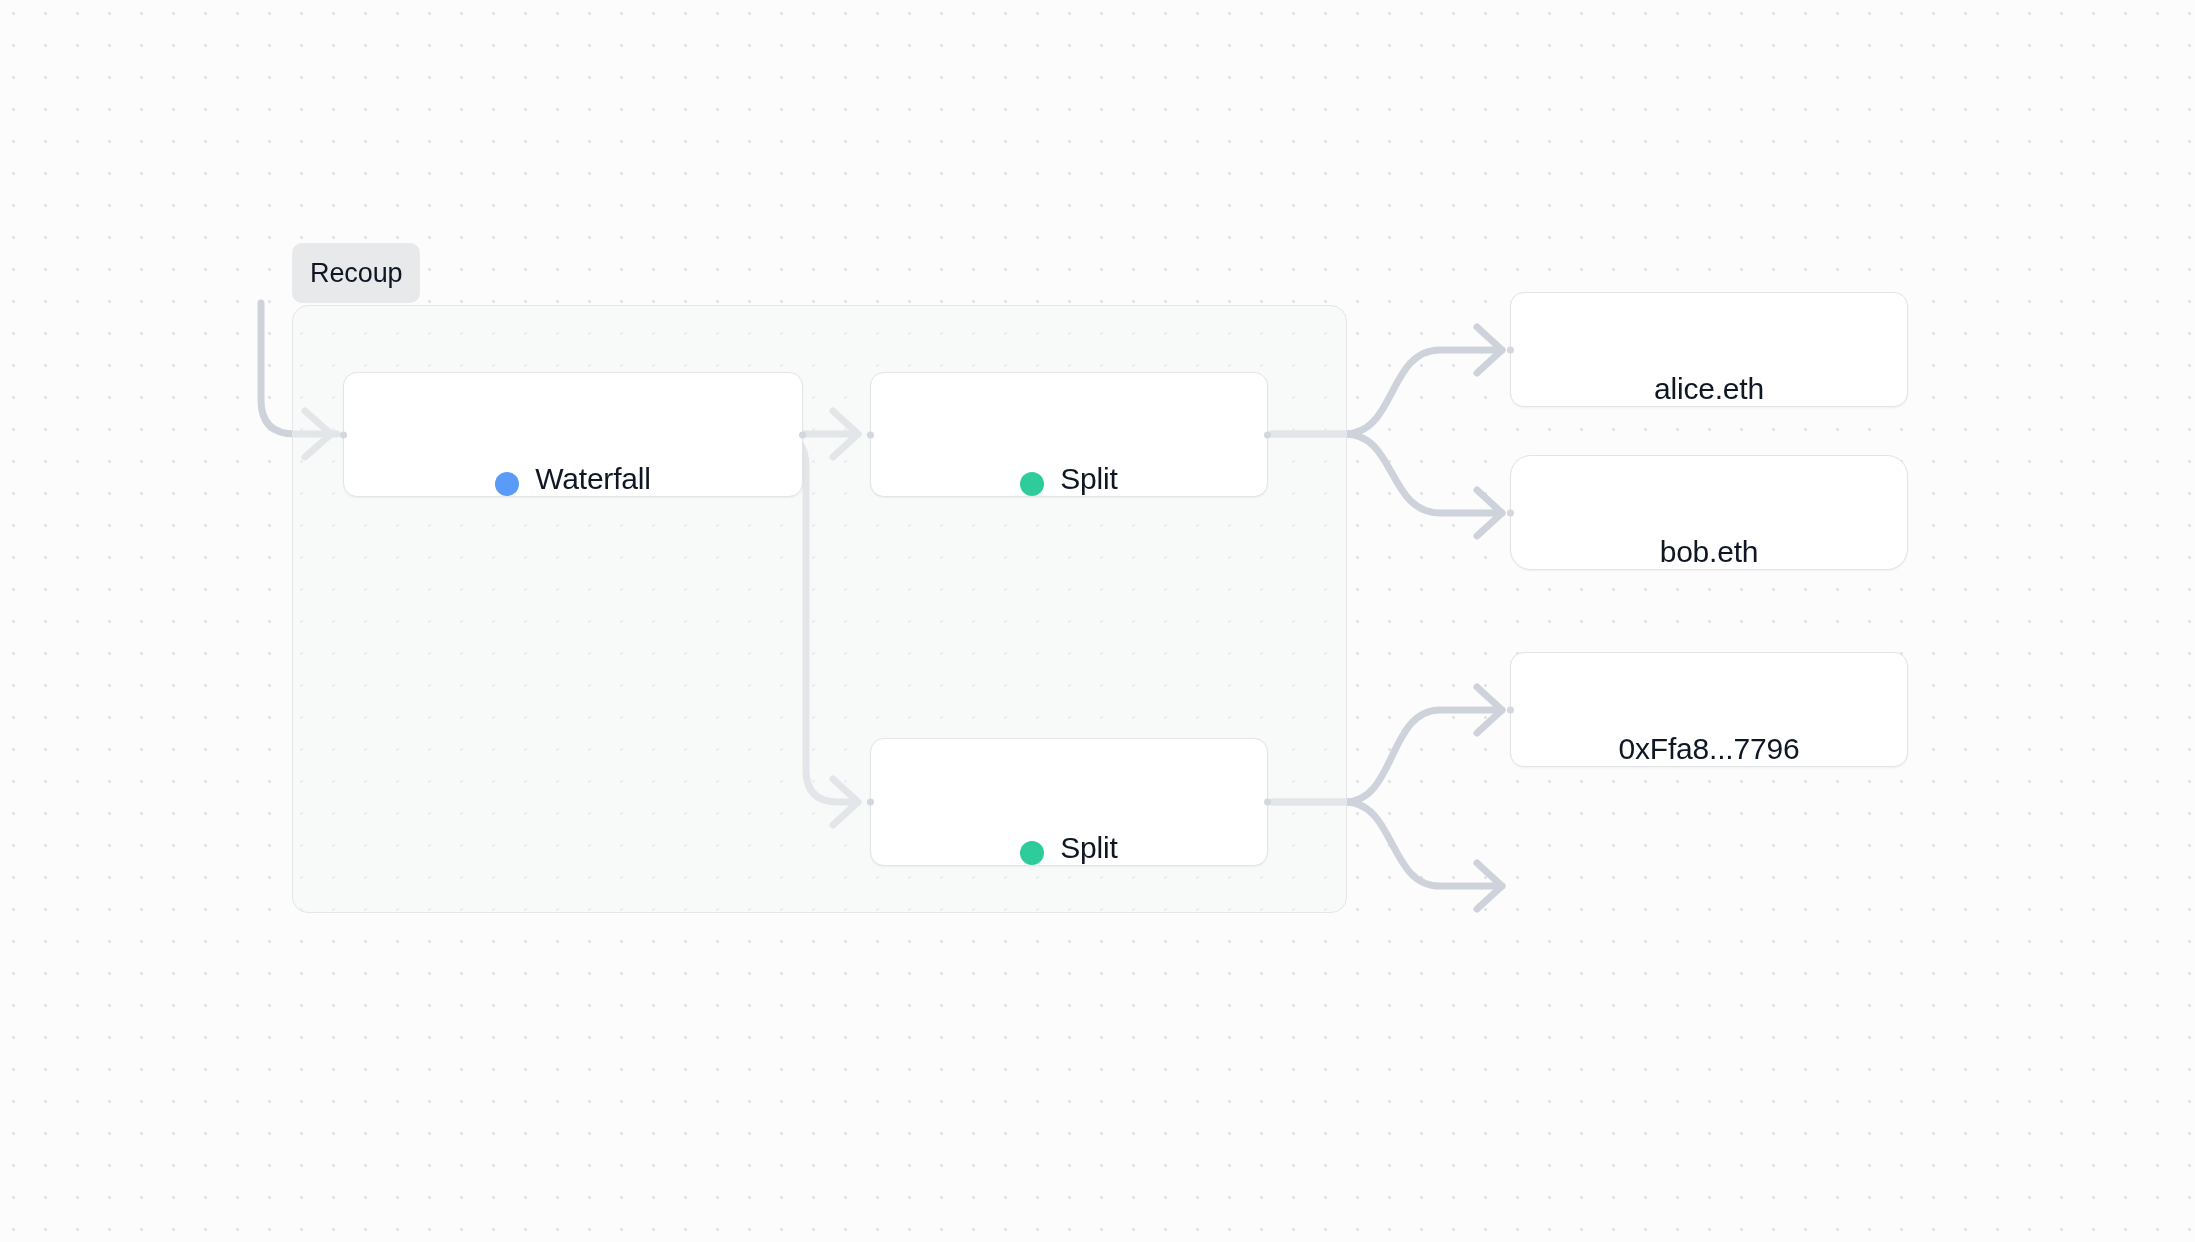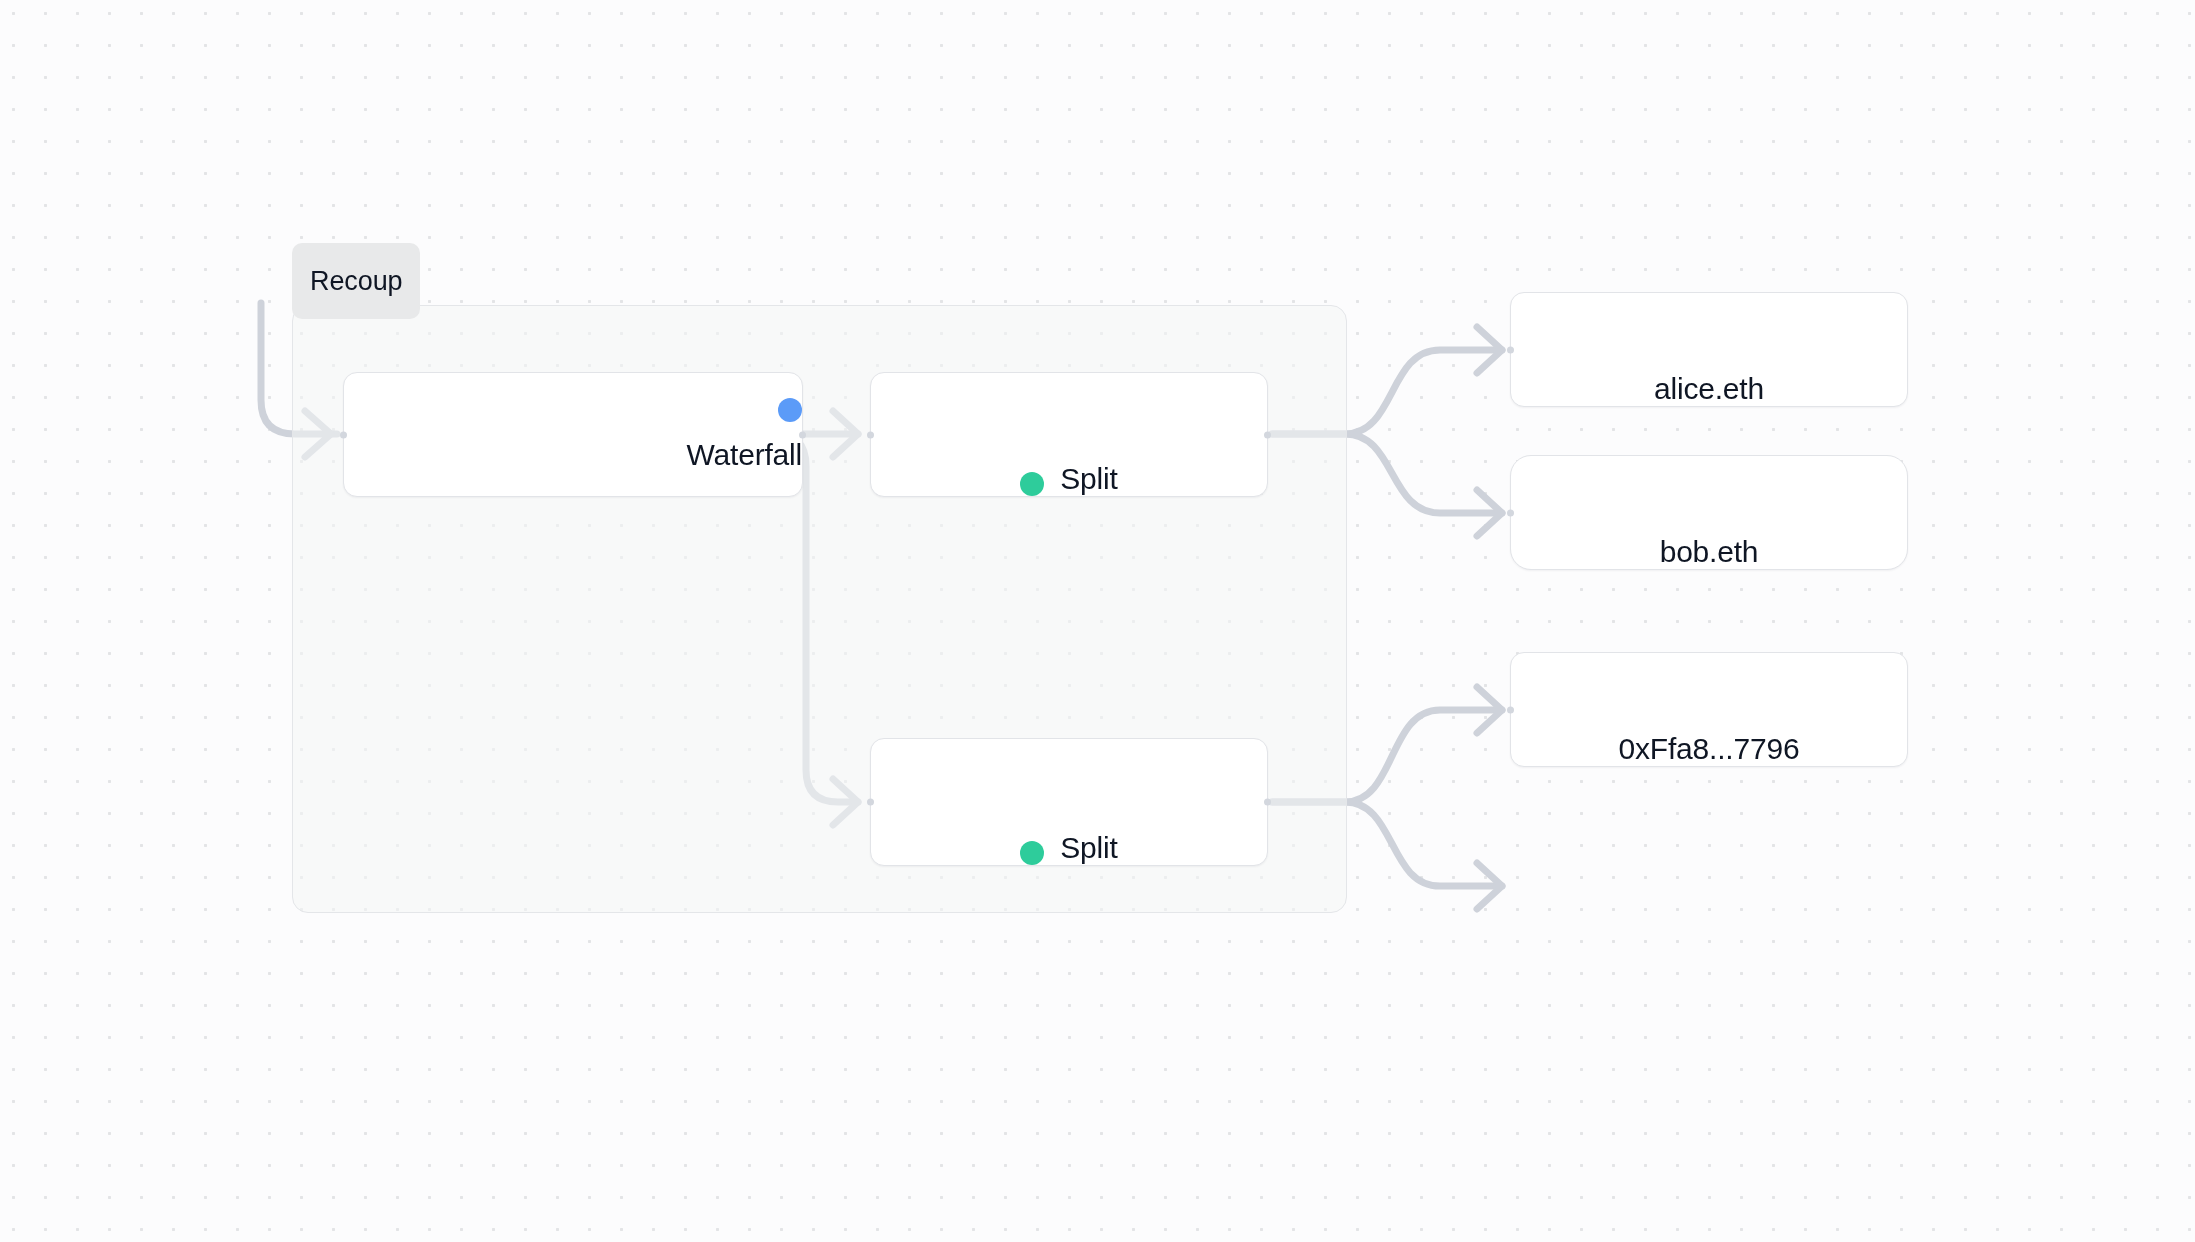--- a/index.html
+++ b/index.html
@@ -32,21 +32,21 @@
     background-color: rgba(244,245,246,0.55);
     box-sizing: border-box;
   }
 
   
   #group-label {
     position: absolute;
     left: 292px;
     top: 243px;
     height: 44px;
-    padding: 16px 18px;
+    padding: 8px 18px;
     display: flex;
     align-items: center;
     background: #e8e9ea;
     border-radius: 10px;
     font-size: 27px;
     color: #0f1624;
     letter-spacing: -0.1px;
     white-space: nowrap;
   }
 
@@ -70,21 +70,21 @@
     white-space: nowrap;
   }
   .node-dot {
     width: 24px;
     height: 24px;
     border-radius: 50%;
     flex: 0 0 auto;
   }
 
   
-  #node-waterfall { left: 343px;  top: 372px; width: 460px; height: 125px; flex-direction: column; }
+  #node-waterfall { left: 343px;  top: 372px; width: 460px; height: 125px; }
   #node-split-1   { left: 870px;  top: 372px; width: 398px; height: 125px; }
   #node-split-2   { left: 870px;  top: 738px; width: 398px; height: 128px; }
 
   
   .recipient { width: 398px; height: 115px; }
   #node-alice    { left: 1510px; top: 292px; }
   #node-bob      { left: 1510px; top: 455px; border-radius: 21px; }
   #node-addr     { left: 1510px; top: 652px; }
   #node-songcamp { left: 1510px; top: 828px; }
 

